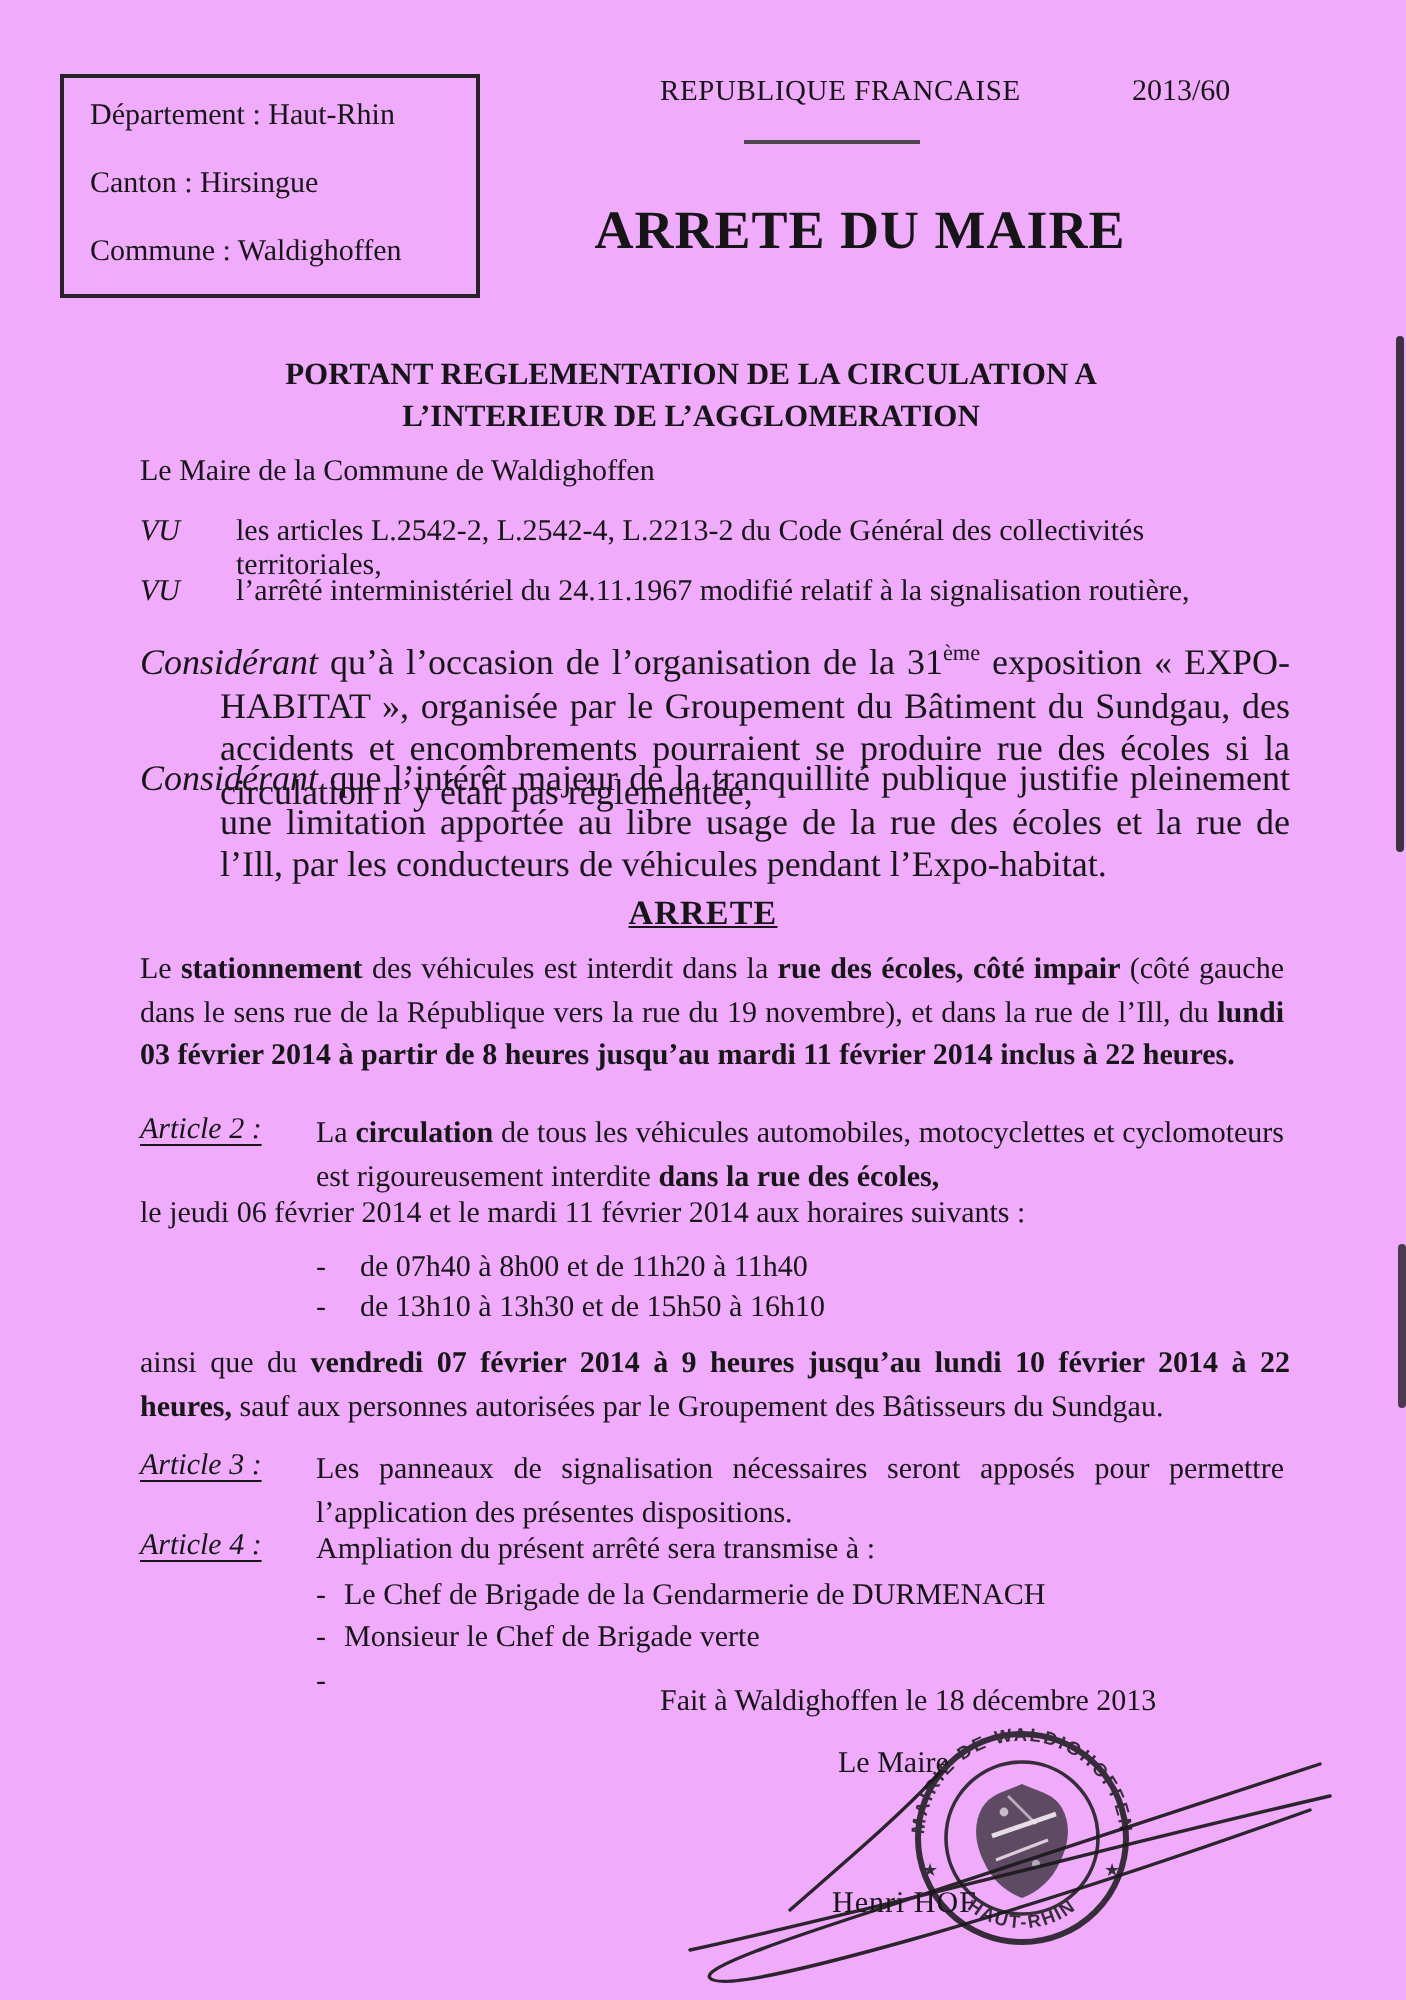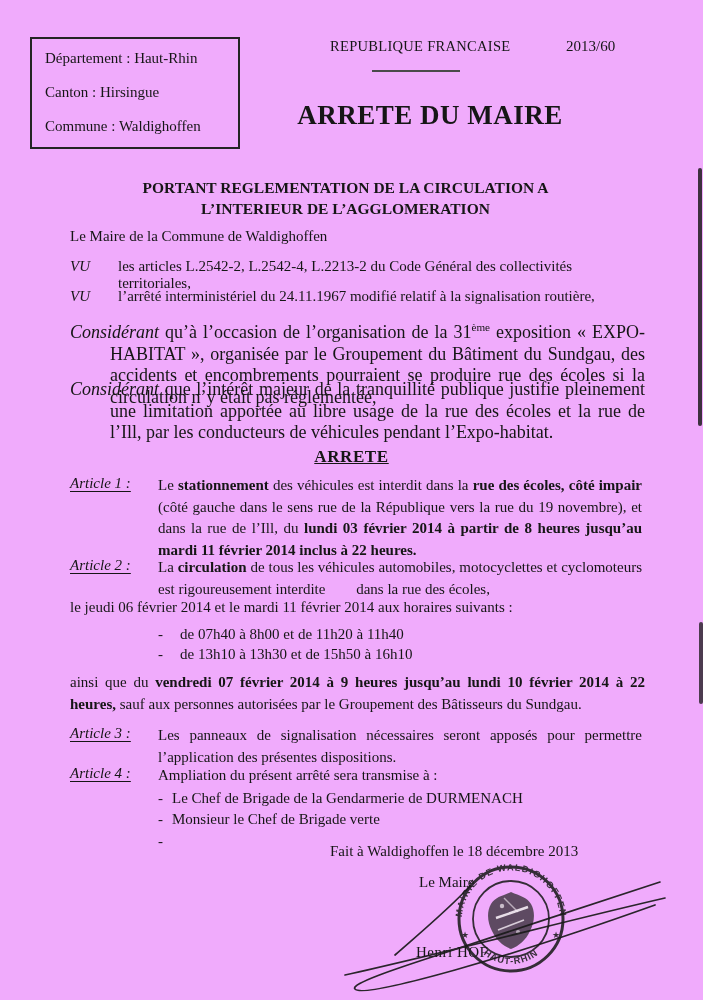--- a/index.html
+++ b/index.html
@@ -103,27 +103,26 @@
     <span class="vu-label">VU</span>
     <span class="vu-text">l’arrêté interministériel du 24.11.1967 modifié relatif à la signalisation routière,</span>
   </div>
 
   <div class="abs considerant cons-1"><span style="font-style: italic;">Considérant</span><span> qu’à l’occasion de l’organisation de la 31</span><span style="vertical-align: super; font-size: 0.62em;">ème</span><span> exposition « EXPO-HABITAT », organisée par le Groupement du Bâtiment du Sundgau, des accidents et encombrements pourraient se produire rue des écoles si la circulation n’y était pas réglementée,</span></div>
   <div class="abs considerant cons-2"><span style="font-style: italic;">Considérant</span><span> que l’intérêt majeur de la tranquillité publique justifie pleinement une limitation apportée au libre usage de la rue des écoles et la rue de l’Ill, par les conducteurs de véhicules pendant l’Expo-habitat.</span></div>
 
   <div class="abs decree-heading">ARRETE</div>
 
   <div class="abs article art-1">
-    <span class="article-label">Article 1 :</span>
     <span class="article-body"><span>Le </span><span style="font-weight: bold;">stationnement</span><span> des véhicules est interdit dans la </span><span style="font-weight: bold;">rue des écoles, côté impair</span><span> (côté gauche dans le sens rue de la République vers la rue du 19 novembre), et dans la rue de l’Ill, du </span><span style="font-weight: bold;">lundi 03 février 2014 à partir de 8 heures jusqu’au mardi 11 février 2014 inclus à 22 heures.</span></span>
   </div>
 
   <div class="abs article art-2">
     <span class="article-label">Article 2 :</span>
-    <span class="article-body"><span>La </span><span style="font-weight: bold;">circulation</span><span> de tous les véhicules automobiles, motocyclettes et cyclomoteurs est rigoureusement interdite </span><span style="font-weight: normal; margin-left: 27px;">dans la rue des écoles,</span></span>
+    <span class="article-body"><span>La </span><span style="font-weight: bold;">circulation</span><span> de tous les véhicules automobiles, motocyclettes et cyclomoteurs est rigoureusement interdite </span><span style="font-weight: bold;">dans la rue des écoles,</span></span>
   </div>
 
   <div class="abs schedule-intro"><span style="font-weight: normal;">le jeudi 06 février 2014 et le mardi 11 février 2014</span><span> aux horaires suivants :</span></div>
 
   <div class="abs hours">
     <div class="bullet-row">
       <span class="bullet-dash">-</span>
       <span>de 07h40 à 8h00 et de 11h20 à 11h40</span>
     </div>
     <div class="bullet-row">

